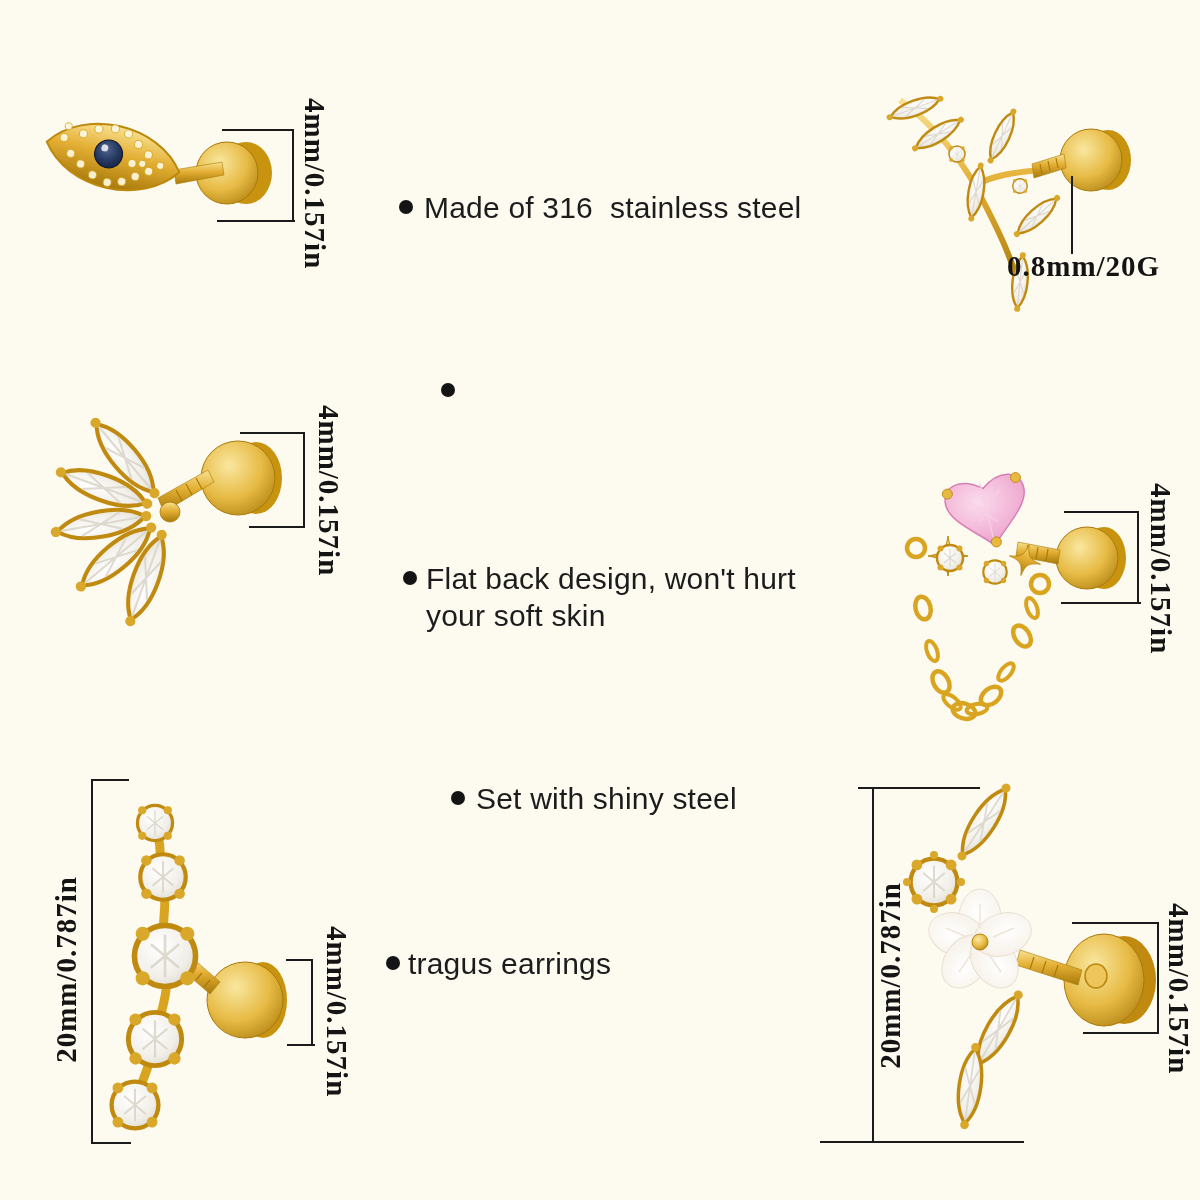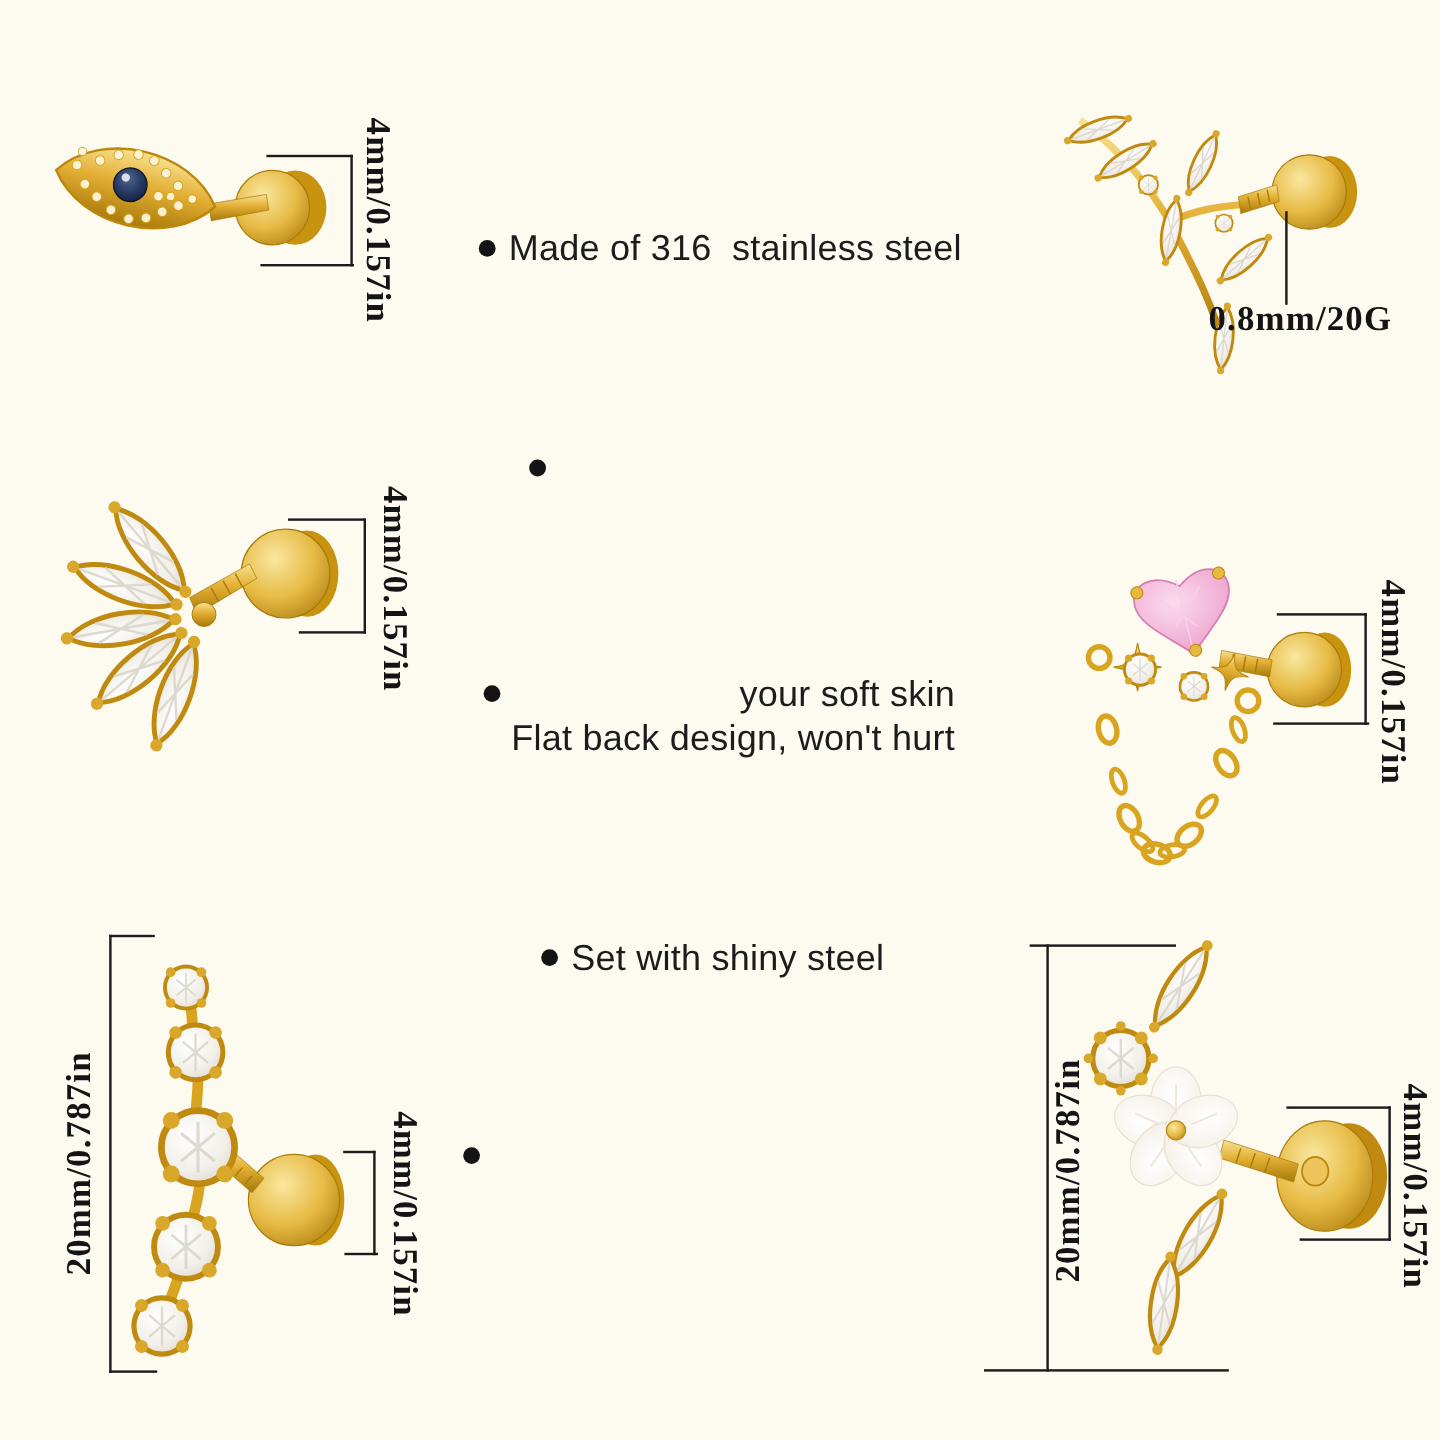--- a/index.html
+++ b/index.html
@@ -1,19 +1,19 @@
 <!DOCTYPE html>
 <html><head>
 <meta charset="utf-8">
 <style>
   html,body{margin:0;padding:0;}
   .canvas{position:relative;width:1200px;height:1200px;background:#fdfaf0;overflow:hidden;
           font-family:"Liberation Sans",sans-serif;}
   .feature{position:absolute;color:#1c1c1c;font-size:30px;line-height:37px;letter-spacing:.2px;}
-  .feature-line{white-space:pre-wrap;display:block;text-align:right;}
+  .feature-line{white-space:pre-wrap;display:block;}
   .bullet{position:absolute;width:14px;height:14px;border-radius:50%;background:#141414;}
   .dim-label{position:absolute;font-family:"Liberation Serif",serif;font-weight:bold;
              font-size:29px;color:#141414;letter-spacing:1px;line-height:1;}
   .dim-vert{writing-mode:vertical-rl;}
   .dim-flip{writing-mode:vertical-rl;transform:rotate(180deg);}
   .dim-line{position:absolute;background:#1b1b1b;}
   svg.earring{position:absolute;}
 </style>
 </head>
 <body>
@@ -157,22 +157,22 @@
     <use href="#mq" xlink:href="#mq" transform="translate(116,168) rotate(-160) scale(1.7)"></use>
   </svg>
 
   <div class="dim-line" style="left:240px;top:432px;width:64px;height:2px"></div>
   <div class="dim-line" style="left:249px;top:526px;width:56px;height:2px"></div>
   <div class="dim-line" style="left:303px;top:432px;width:2px;height:96px"></div>
   <div class="dim-label dim-vert" style="left:314px;top:405px">4mm/0.157in</div>
 
   <div class="bullet" style="left:403px;top:571px"></div>
   <div class="feature" style="left:426px;top:560px">
+    <span class="feature-line">Flat back design, won't hurt</span>
     <span class="feature-line">your soft skin</span>
-    <span class="feature-line">Flat back design, won't hurt</span>
   </div>
 
   <svg class="earring" style="left:860px;top:460px" width="310" height="290" viewBox="0 0 310 290">
     <g>
       <ellipse cx="244" cy="98" rx="22" ry="31" fill="#c8940f"></ellipse>
       <circle cx="227" cy="98" r="31" fill="url(#goldR)" stroke="#a87a0a" stroke-width="1"></circle>
     </g>
     <g>
       <path d="M158,82 L200,90 L198,104 L156,96 Z" fill="url(#goldL)" stroke="#a87a0a" stroke-width="0.6"></path>
       <path d="M168,85 L166,97 M178,87 L176,99 M188,89 L186,101" stroke="#a87a0a" stroke-width="1.2"></path>
@@ -239,20 +239,21 @@
   <div class="dim-line" style="left:91px;top:779px;width:2px;height:365px"></div>
   <div class="dim-label dim-flip" style="left:52px;top:876px">20mm/0.787in</div>
 
   <div class="dim-line" style="left:286px;top:959px;width:27px;height:2px"></div>
   <div class="dim-line" style="left:287px;top:1044px;width:28px;height:2px"></div>
   <div class="dim-line" style="left:311px;top:959px;width:2px;height:87px"></div>
   <div class="dim-label dim-vert" style="left:322px;top:926px">4mm/0.157in</div>
 
   <div class="bullet" style="left:386px;top:956px"></div>
   <div class="feature" style="left:408px;top:945px">
+    <span class="feature-line">tragus earrings</span>
   </div>
 
   <svg class="earring" style="left:870px;top:770px" width="320" height="380" viewBox="0 0 320 380">
     <g>
       <ellipse cx="254" cy="210" rx="32" ry="44" fill="#c08a10"></ellipse>
       <ellipse cx="234" cy="210" rx="40" ry="46" fill="url(#goldR)" stroke="#a87a0a" stroke-width="1"></ellipse>
       <ellipse cx="226" cy="206" rx="11" ry="12" fill="#eec55a" stroke="#b8860b" stroke-width="1.5"></ellipse>
     </g>
     <g>
       <path d="M150,180 L212,200 L208,215 L146,195 Z" fill="url(#goldL)" stroke="#a87a0a" stroke-width="0.6"></path>

